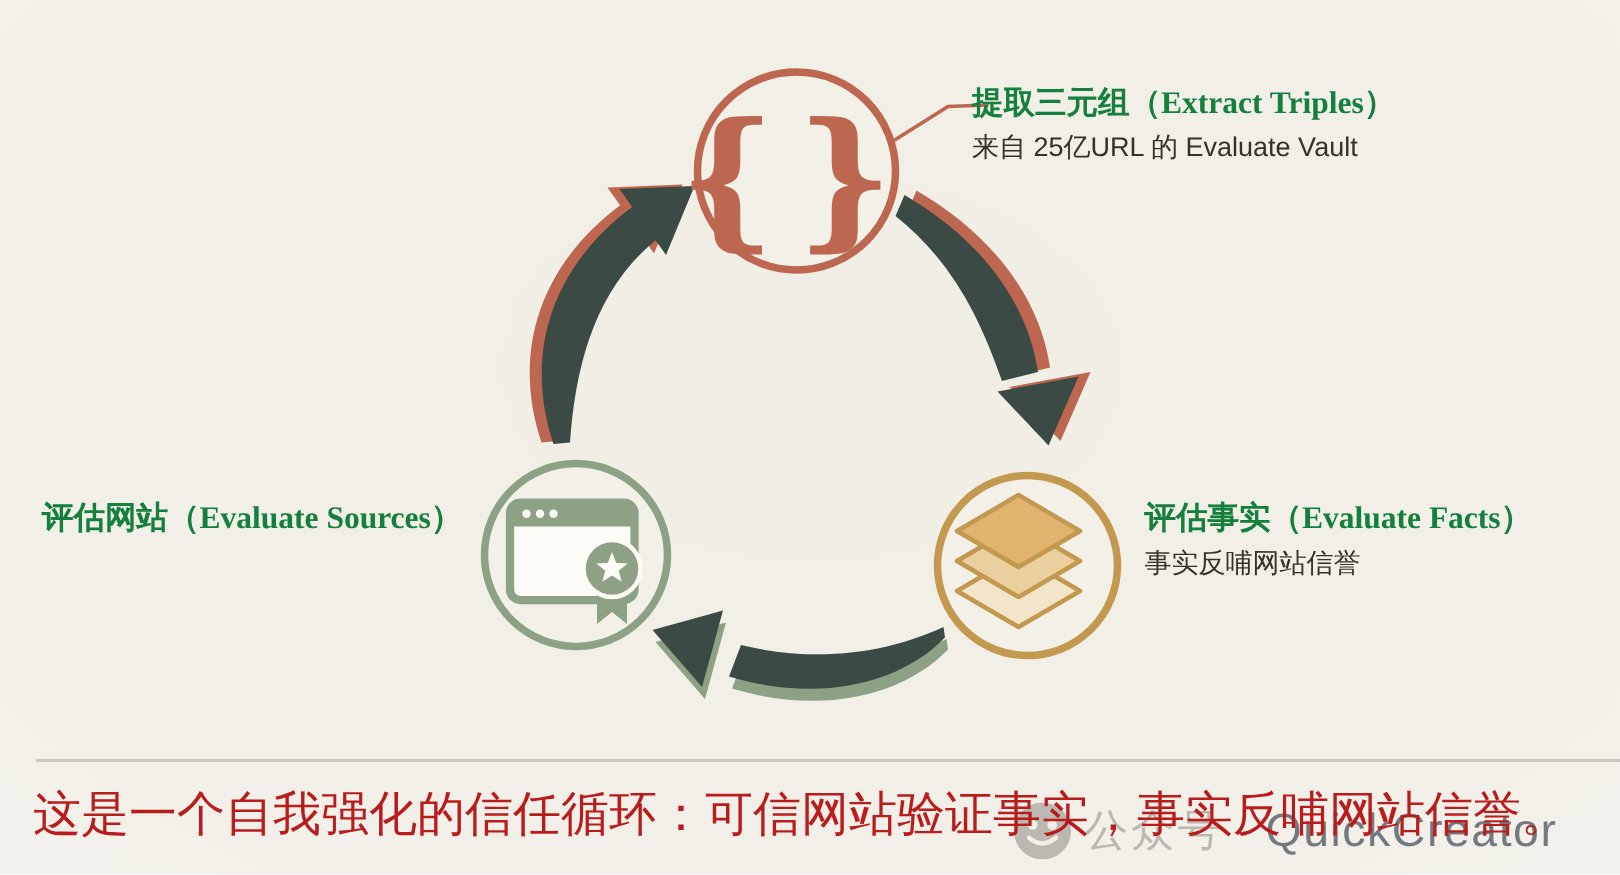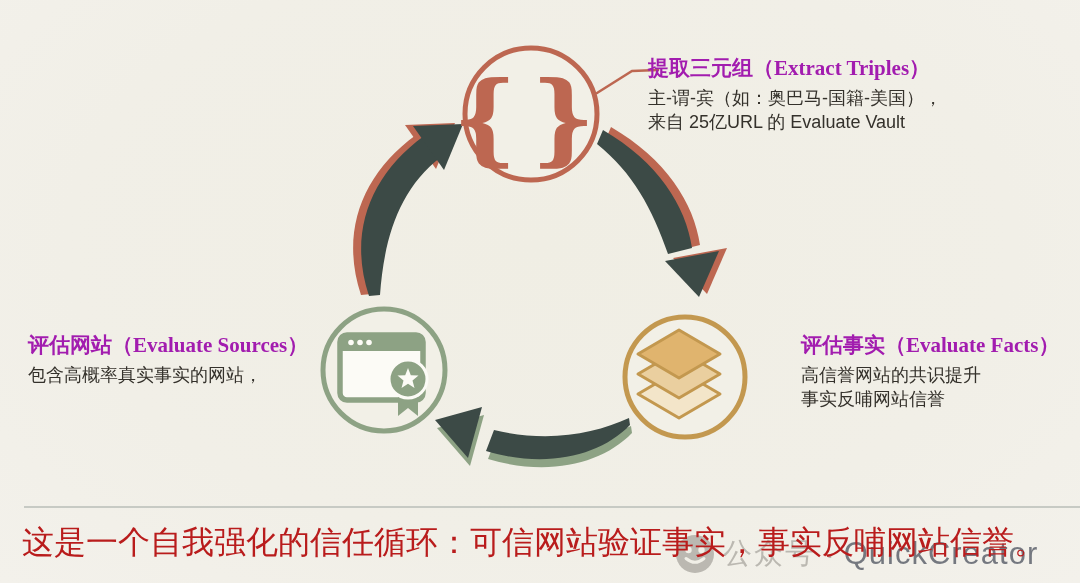--- a/index.html
+++ b/index.html
@@ -9,28 +9,28 @@
     font-family:"Liberation Sans","DejaVu Sans",sans-serif;
   }
   .arrows-svg{position:absolute;left:0;top:0;z-index:1;}
   .node{position:absolute;z-index:2;}
   .node-top{left:459px;top:42px;width:144px;height:144px;}
   .node-right{left:620px;top:312px;width:130px;height:130px;}
   .node-left{left:318px;top:304px;width:132px;height:132px;}
   .label{position:absolute;z-index:2;}
   .label-title{
     font-family:"Liberation Serif","DejaVu Serif",serif;
-    font-weight:700;font-size:21px;line-height:26px;color:#a21caf;
+    font-weight:700;font-size:21px;line-height:26px;color:#15803d;
     white-space:nowrap;
   }
   .label-line{
     font-size:18px;line-height:24px;color:#34312b;white-space:nowrap;font-weight:500;
   }
   .label-extract{left:648px;top:55px;}
-  .label-facts{left:801px;top:332px;}
+  .label-facts{left:763px;top:332px;}
   .label-sources{left:28px;top:332px;width:280px;text-align:left;}
   .label .label-title{margin-bottom:5px;}
   .divider{
     position:absolute;left:24px;right:0;top:506px;height:2px;
     background:#c7cac4;z-index:2;
   }
   .caption{
     position:absolute;left:22px;top:522px;z-index:4;
     font-family:"Liberation Serif","DejaVu Serif",serif;
     font-weight:400;font-size:32px;line-height:40px;color:#b91c1c;
@@ -110,33 +110,30 @@
     <g>
       <polygon points="80,92 100,92 100,112 90,104 80,112" fill="#8da284"></polygon>
       <circle cx="90" cy="75" r="19" fill="#8da284" stroke="#fcfbf6" stroke-width="3"></circle>
       <polygon points="90,64 92.8,71.2 100.5,71.6 94.5,76.5 96.5,83.9 90,79.7 83.5,83.9 85.5,76.5 79.5,71.6 87.2,71.2" fill="#fcfbf6"></polygon>
     </g>
   </svg>
 </div>
 
 <div class="label label-extract">
   <div class="label-title">提取三元组（Extract Triples）</div>
-  <div class="label-line">主-谓-宾（如：奥巴马-国籍-美国），</div>
   <div class="label-line">来自 25亿URL 的 Evaluate Vault</div>
 </div>
 
 <div class="label label-facts">
   <div class="label-title">评估事实（Evaluate Facts）</div>
-  <div class="label-line">高信誉网站的共识提升</div>
   <div class="label-line">事实反哺网站信誉</div>
 </div>
 
 <div class="label label-sources">
   <div class="label-title">评估网站（Evaluate Sources）</div>
-  <div class="label-line">包含高概率真实事实的网站，</div>
 </div>
 
 <div class="divider"></div>
 
 <div class="watermark">
   <svg class="wm-icon" viewBox="0 0 38 38">
     <circle cx="19" cy="19" r="19" fill="currentColor"></circle>
     <circle cx="12.5" cy="15" r="3.2" fill="#f1efe7"></circle>
     <circle cx="25.5" cy="15" r="3.2" fill="#f1efe7"></circle>
     <path d="M10 23.5 Q19 31 28 23.5" fill="none" stroke="#f1efe7" stroke-width="3" stroke-linecap="round"></path>

